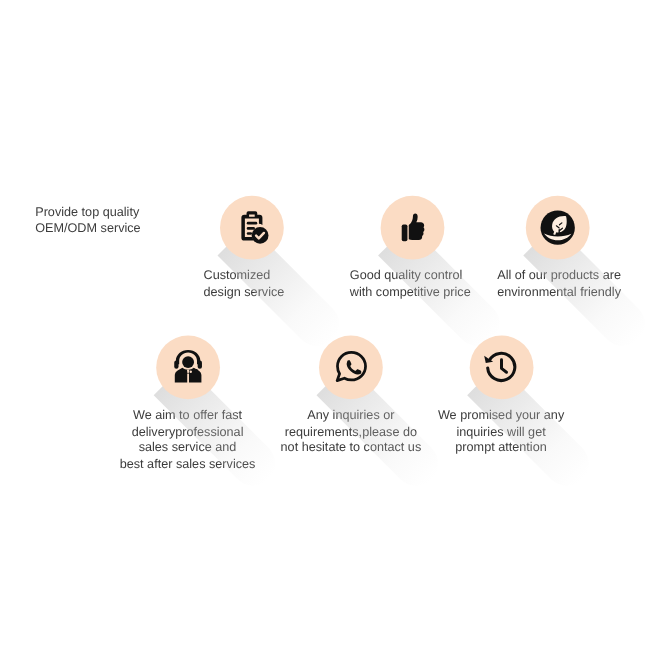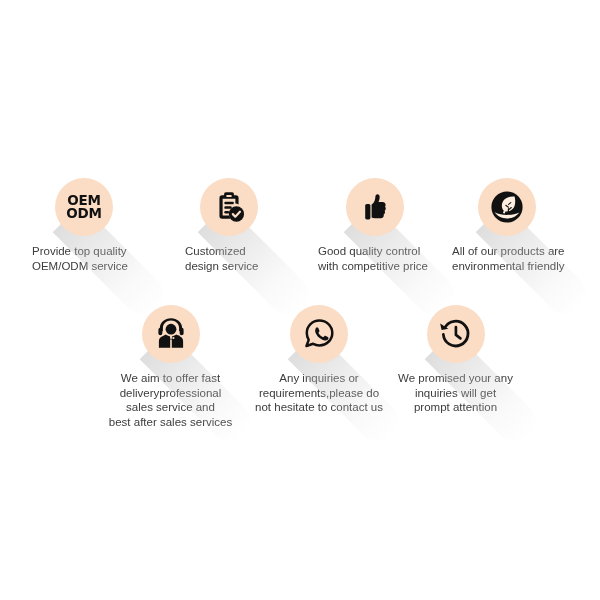--- a/index.html
+++ b/index.html
@@ -85,30 +85,20 @@
   #cell-5 .badge{margin:0 auto;}
   #cell-6{left:383px;top:305px;width:145px;}
   #cell-6 .badge{margin:0 auto;}
 </style>
 </head>
 <body>
 
 <div class="board">
 
   <div class="cell" id="cell-0">
-    <div class="badge">
-      <div class="longshadow"></div>
-      <div class="disc"></div>
-      <div class="glyph">
-        <div class="oemtext">
-          <div>OEM</div>
-          <div>ODM</div>
-        </div>
-      </div>
-    </div>
     <div class="caption left">Provide top quality
 OEM/ODM service</div>
   </div>
 
   <div class="cell" id="cell-1">
     <div class="badge">
       <div class="longshadow"></div>
       <div class="disc"></div>
       <div class="glyph">
         <svg width="34" height="34" viewBox="0 0 32 32" fill="#111111">

